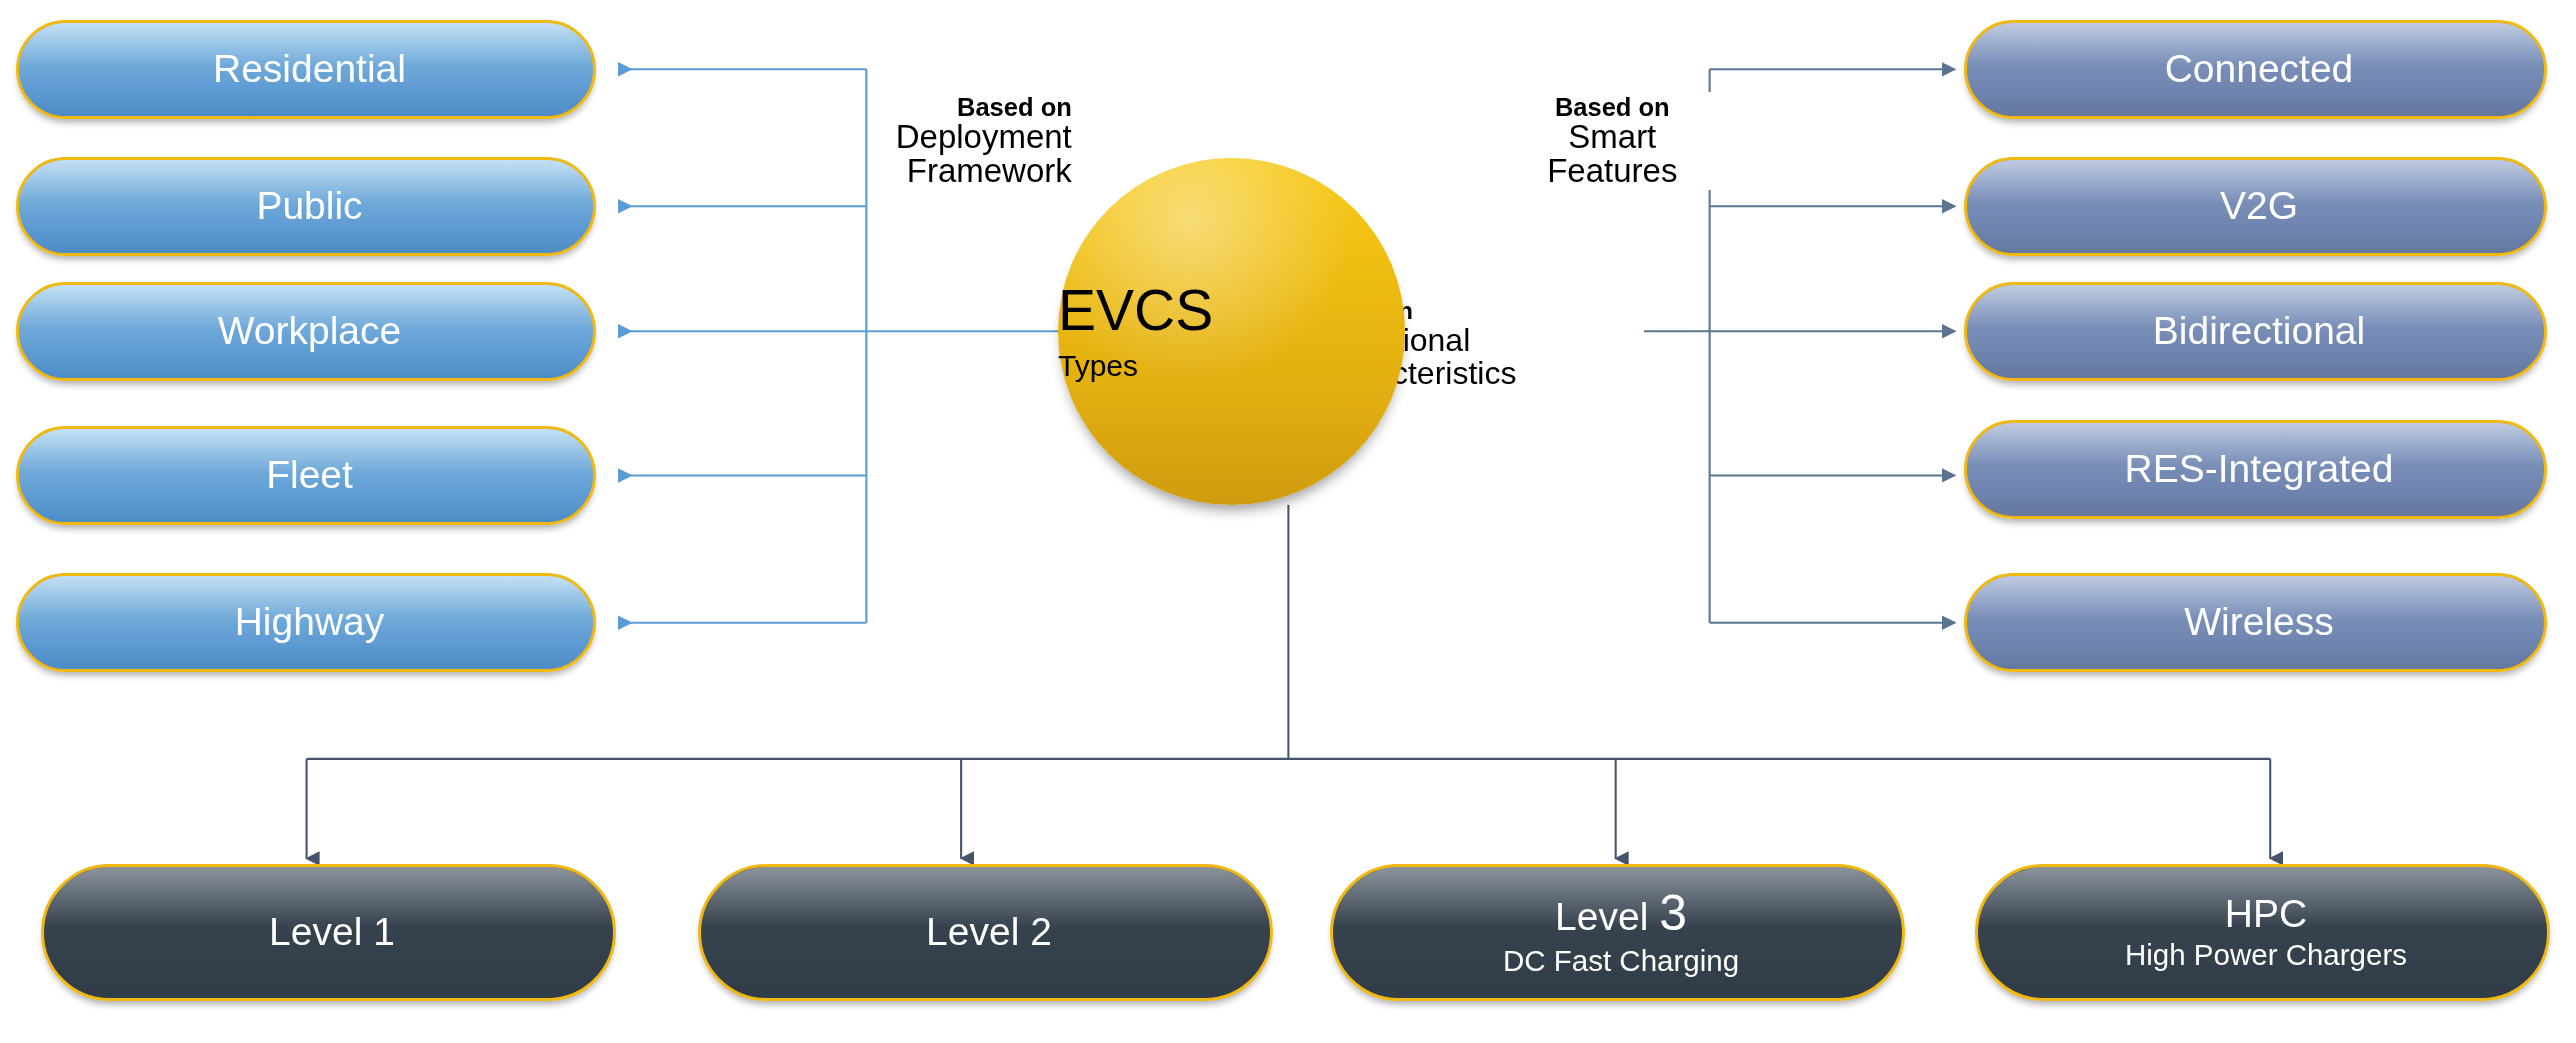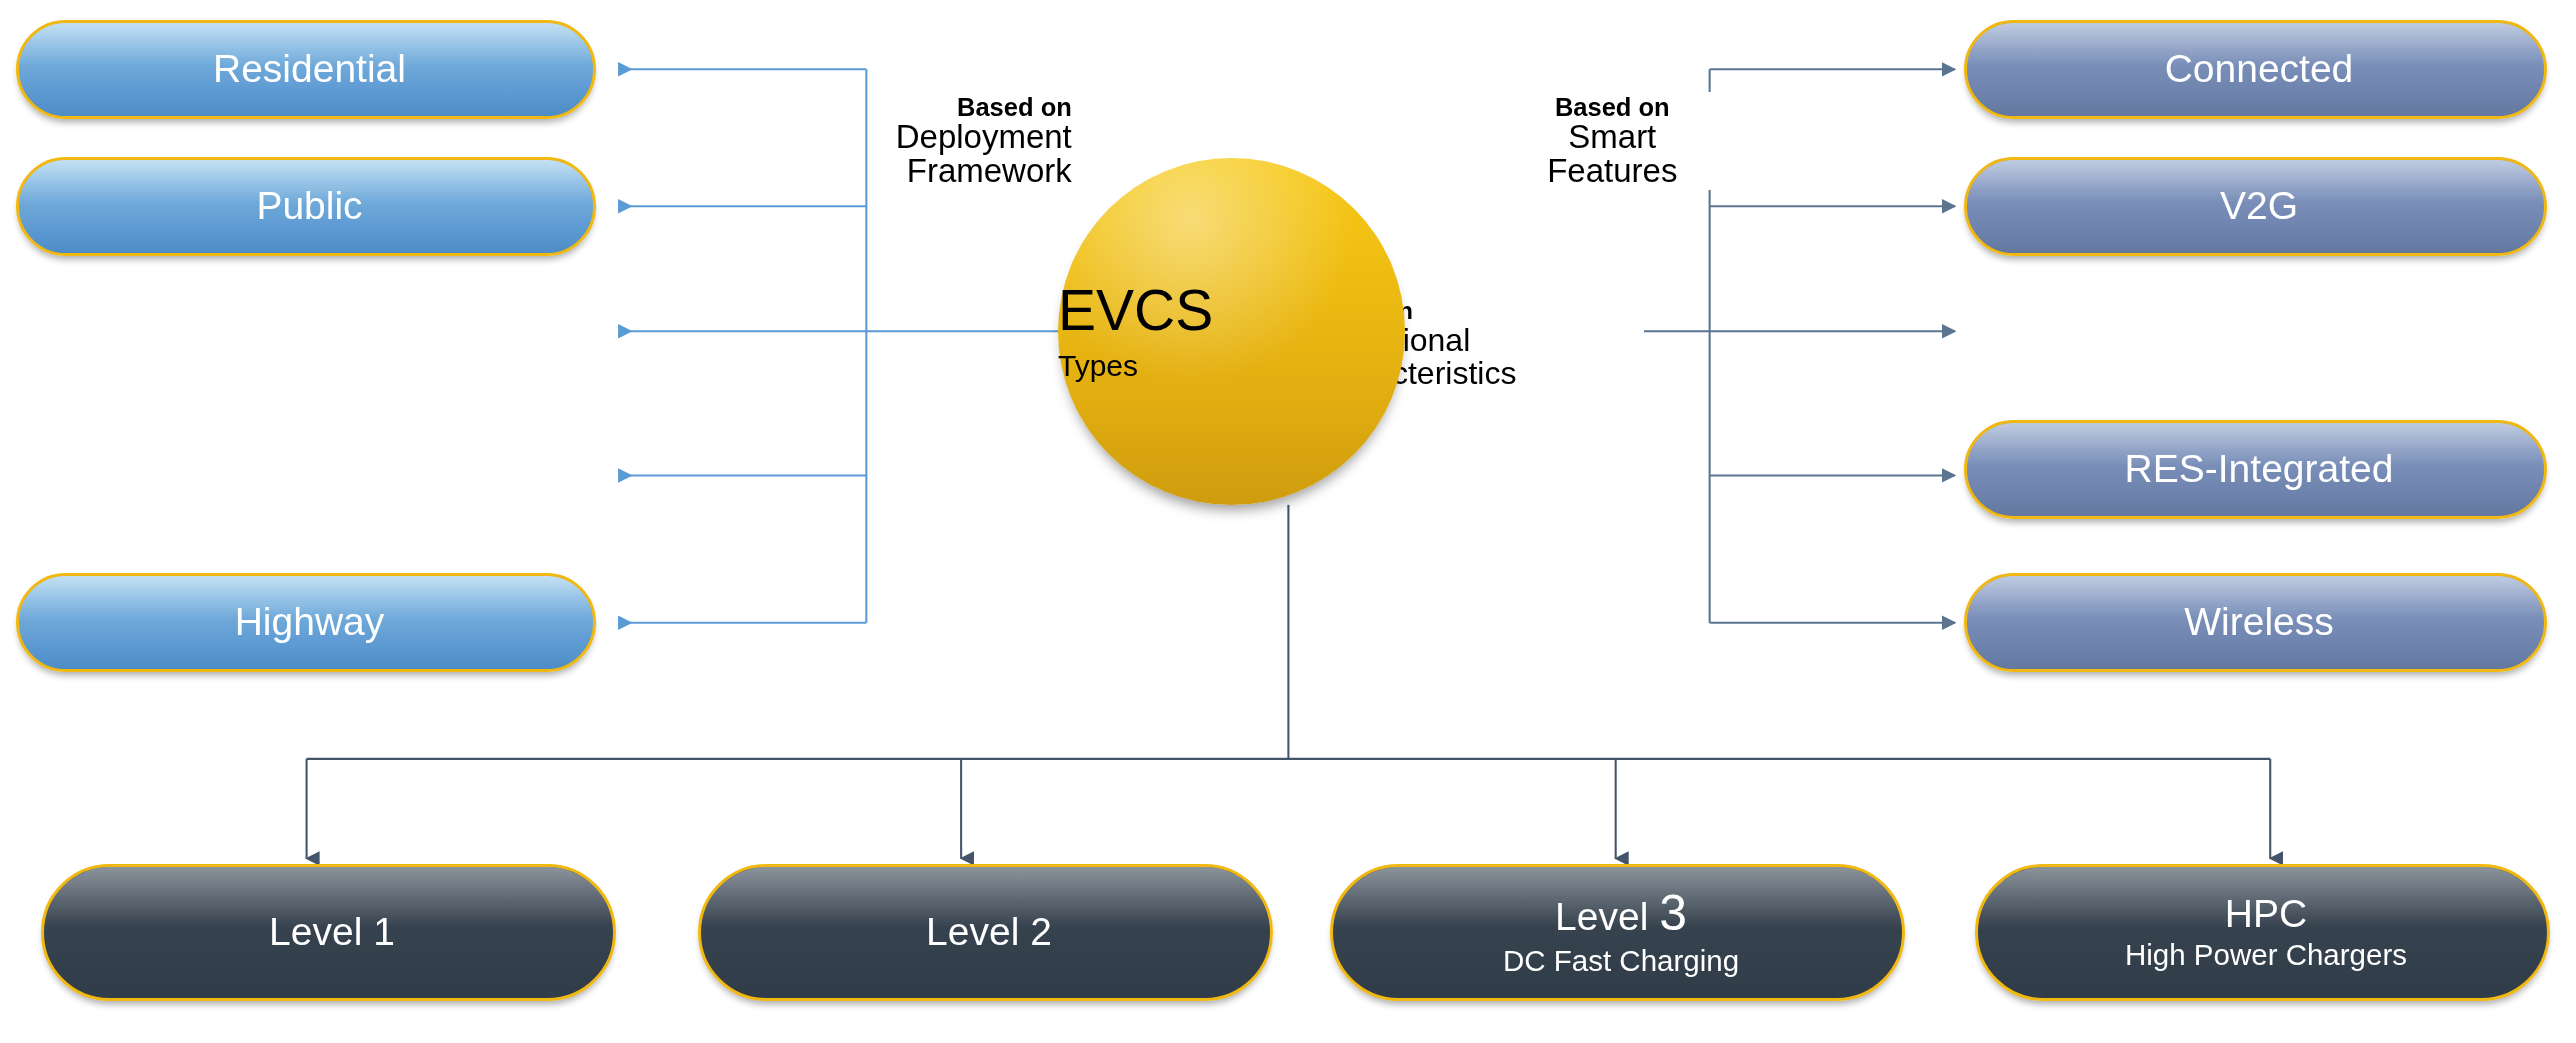--- a/index.html
+++ b/index.html
@@ -165,32 +165,44 @@
   </div>
 
   <div class="pill blue" style="top:20px">
     <span class="sheen"></span>
     <span class="lbl">Residential</span>
   </div>
   <div class="pill blue" style="top:157px">
     <span class="sheen"></span>
     <span class="lbl">Public</span>
   </div>
+  <div class="pill blue" style="top:282px">
+    <span class="sheen"></span>
+    <span class="lbl">Workplace</span>
+  </div>
+  <div class="pill blue" style="top:426px">
+    <span class="sheen"></span>
+    <span class="lbl">Fleet</span>
+  </div>
   <div class="pill blue" style="top:573px">
     <span class="sheen"></span>
     <span class="lbl">Highway</span>
   </div>
 
   <div class="pill slate" style="top:20px">
     <span class="sheen"></span>
     <span class="lbl">Connected</span>
   </div>
   <div class="pill slate" style="top:157px">
     <span class="sheen"></span>
     <span class="lbl">V2G</span>
+  </div>
+  <div class="pill slate" style="top:282px">
+    <span class="sheen"></span>
+    <span class="lbl">Bidirectional</span>
   </div>
   <div class="pill slate" style="top:420px">
     <span class="sheen"></span>
     <span class="lbl">RES-Integrated</span>
   </div>
   <div class="pill slate" style="top:573px">
     <span class="sheen"></span>
     <span class="lbl">Wireless</span>
   </div>
 

